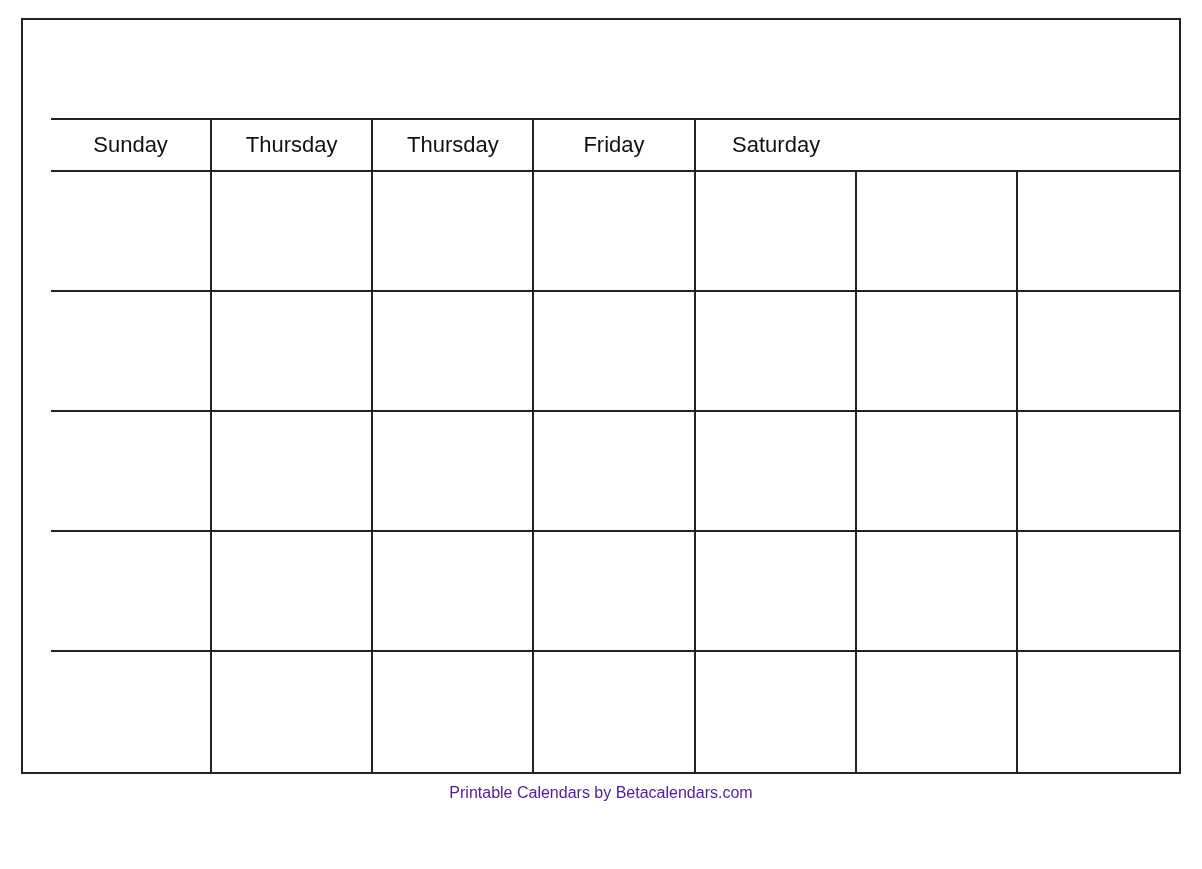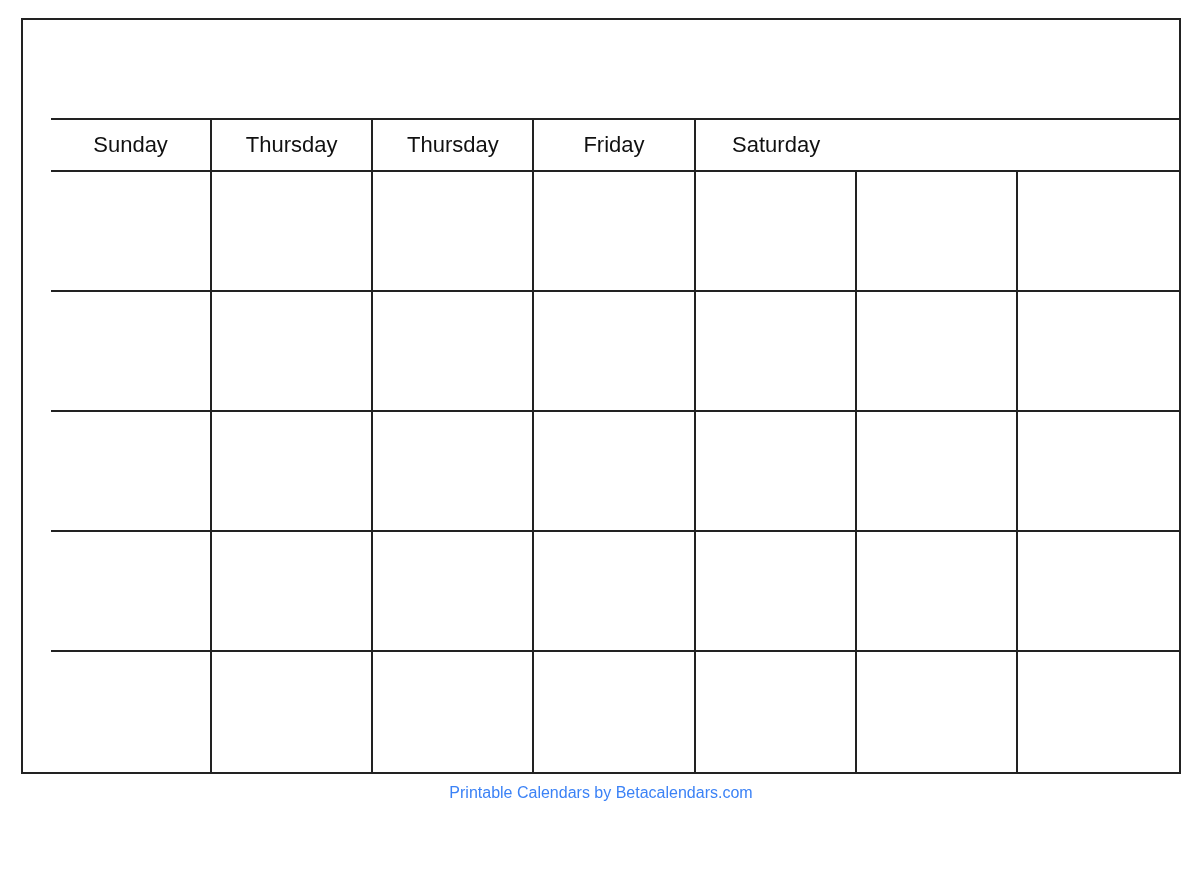--- a/index.html
+++ b/index.html
@@ -72,21 +72,21 @@
       border-right: none;
     }
 
     .calendar-cell:nth-child(n+29) {
       border-bottom: none;
     }
 
     .footer-text {
       margin-top: 10px;
       font-size: 16px;
-      color: #3b82f6;
+      color: #4c1d95;
     }
   </style>
 </head>
 <body>
 
 <div class="calendar-wrapper">
   <div class="calendar-title-row"></div>
   <div class="calendar-header">
     <div class="day-name">Sunday</div>
     <div class="day-name">Thursday</div>

